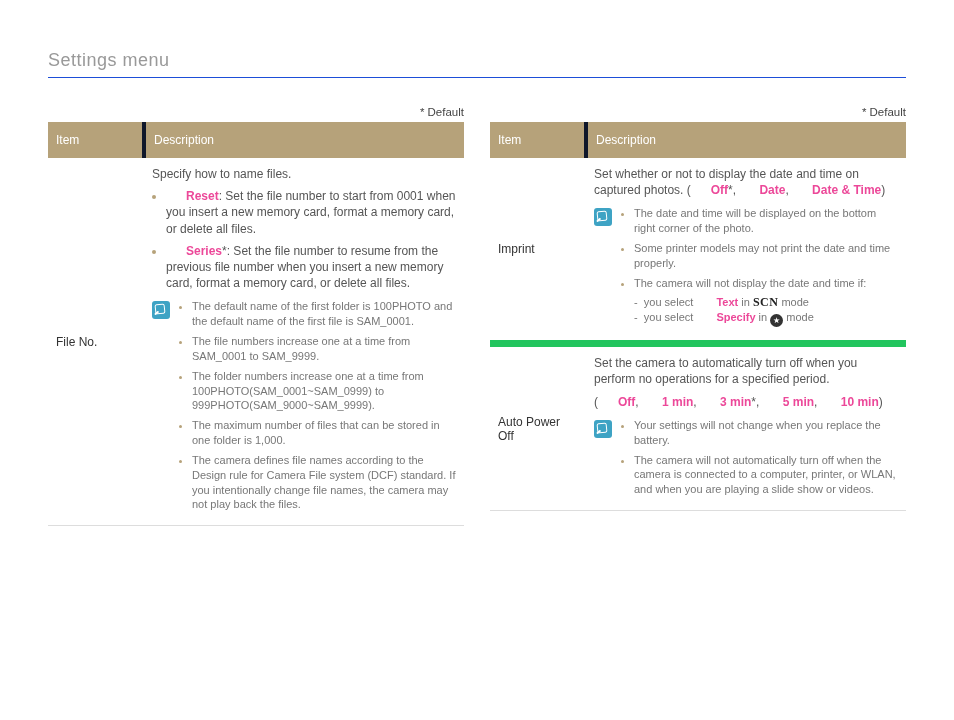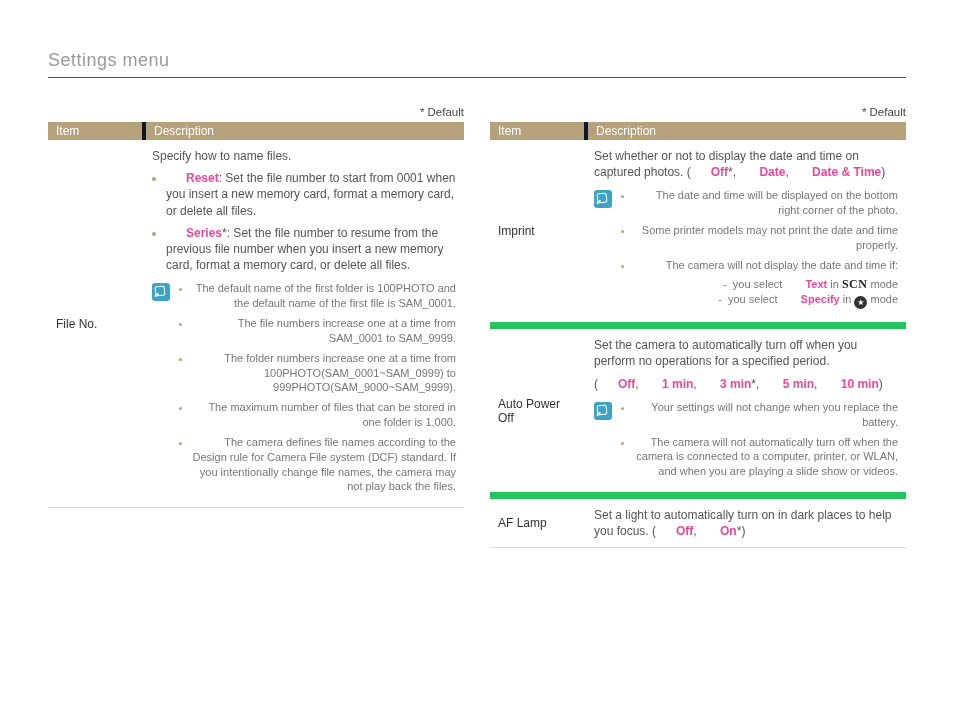--- a/index.html
+++ b/index.html
@@ -50,21 +50,21 @@
     font-size: 12px;
     color: #555;
   }
   table.sett col.c-item { width: 96px; }
   
   table.sett thead th {
     background: #b6a27a; 
     color: #fff;
     font-weight: 400;
     text-align: left;
-    padding: 2px 8px;
+    padding: 11px 8px;
     font-size: 12px;
   }
   table.sett thead th + th { border-left: 4px solid #0f172a; }
   table.sett tbody td {
     border-bottom: 7px solid #22c55e;
     padding: 8px 8px;
     vertical-align: middle;
   }
   table.sett tbody tr:last-child td { border-bottom: 1px solid #ddd; }
   table.sett td.c-item {
@@ -117,21 +117,21 @@
     background: #fff;
     top: 11px; left: 2px;
     transform: rotate(-40deg);
     border-radius: 1px;
   }
   .note-box ul.note {
     margin: 0;
     padding-left: 14px;
     list-style: disc;
   }
-  .note-box ul.note > li { margin-bottom: 5px; line-height: 1.35; text-align: right; }
+  .note-box ul.note > li { margin-bottom: 5px; line-height: 1.35; }
   .note-box ul.note > li::marker { color:#b6a27a; }
 
   .sub-dash {
     list-style: none;
     padding-left: 0;
     margin: 3px 0 0 0;
   }
   .sub-dash li { line-height: 1.35; }
   .sub-dash li::before { content: "- \00a0"; color:#777; }
 
@@ -258,26 +258,20 @@
               <div class="note-box">
                 <div class="note-icon"></div>
                 <ul class="note">
                   <li>Your settings will not change when you replace the battery.</li>
                   <li>The camera will not automatically turn off when the camera is connected to a computer, printer, or WLAN, and when you are playing a slide show or videos.</li>
                 </ul>
               </div>
             </td>
           </tr>
 
-          <tr>
-            <td class="c-item">AF Lamp</td>
-            <td class="desc">
-              <p><span>Set a light to automatically turn on in dark places to help you focus. (</span><span class="bold">Off</span><span>, </span><span class="bold">On</span><span>*</span><span>)</span></p>
-            </td>
-          </tr>
         </tbody>
       </table>
     </div>
 
   </div>
 
 
 </div>
 
 </body></html>

